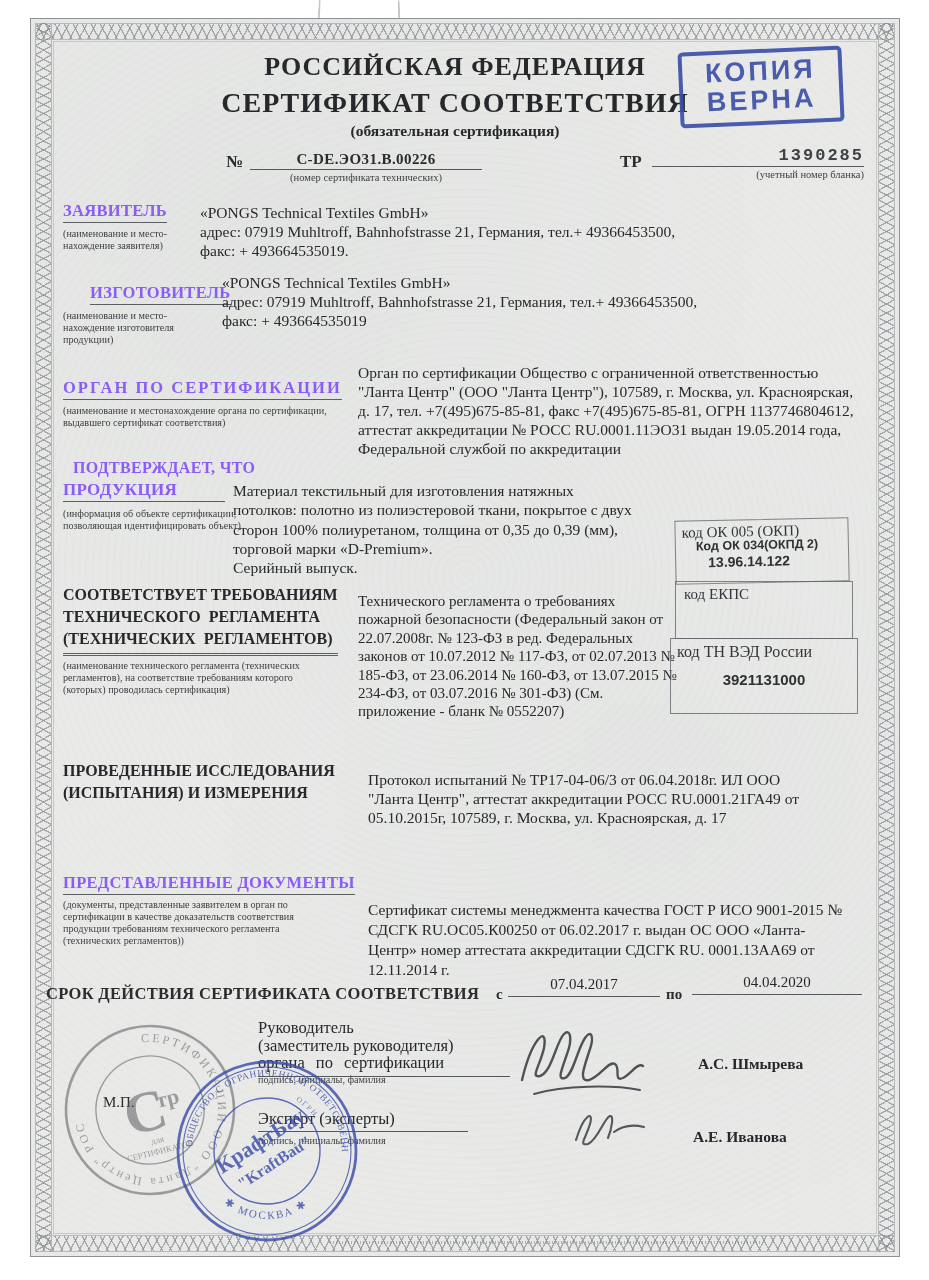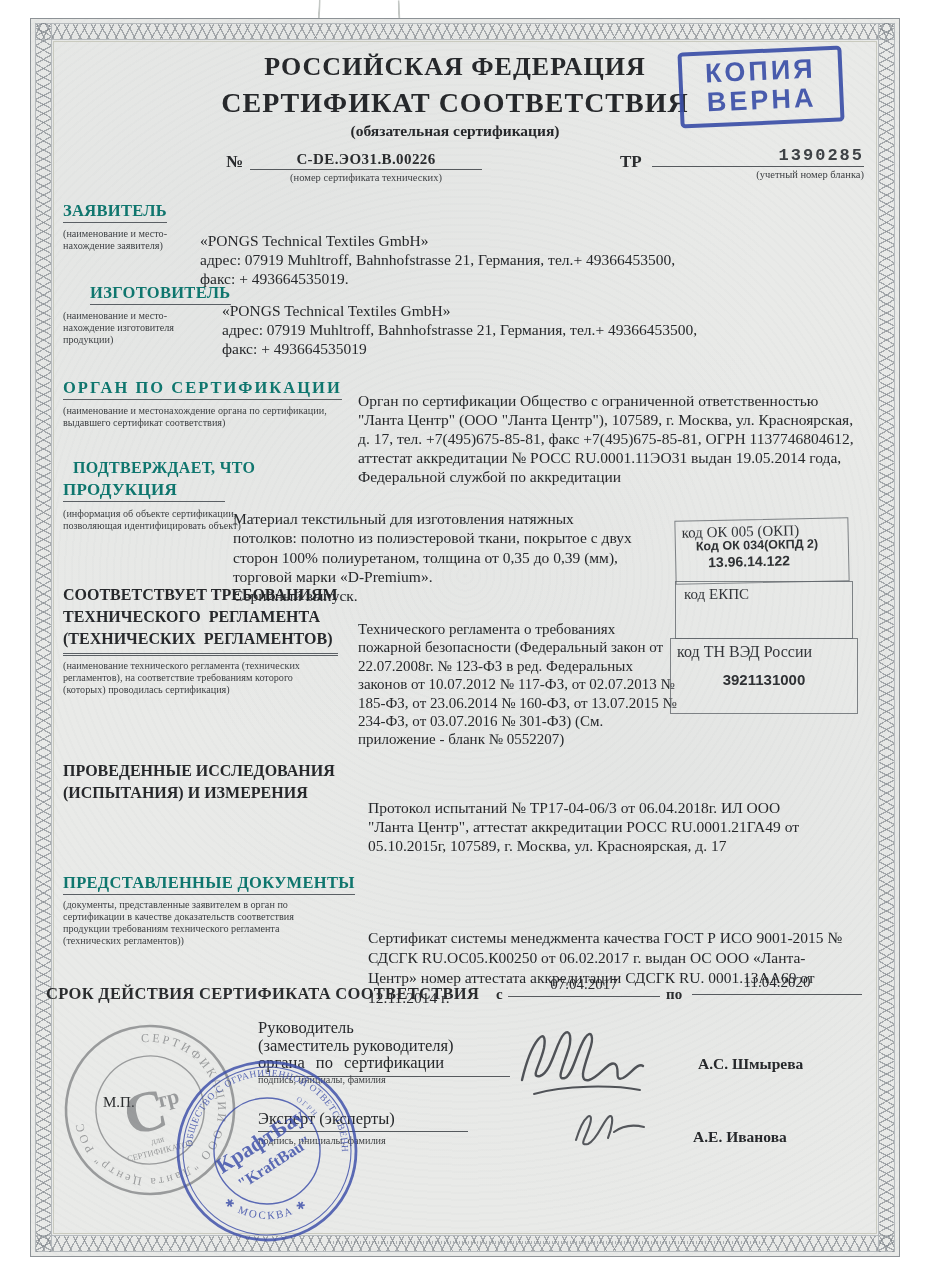--- a/index.html
+++ b/index.html
@@ -17,25 +17,25 @@
      background-image:
        repeating-linear-gradient(62deg, rgba(122,128,134,.7) 0 1.3px, transparent 1.3px 8px),
        repeating-linear-gradient(-62deg, rgba(122,128,134,.7) 0 1.3px, transparent 1.3px 8px);}
   .bandV{top:4px;bottom:4px;width:15px;border-left:1px solid #aeb3b7;border-right:1px solid #aeb3b7;
      background-image:
        repeating-linear-gradient(28deg, rgba(122,128,134,.7) 0 1.3px, transparent 1.3px 8px),
        repeating-linear-gradient(-28deg, rgba(122,128,134,.7) 0 1.3px, transparent 1.3px 8px);}
   .inner-line{position:absolute;inset:22px;border:1px solid #c9cabf;pointer-events:none;}
   .abs{position:absolute;}
   .hdr{font-weight:bold;text-align:center;color:#26282b;}
-  .sec-title{font-weight:bold;font-size:16.5px;color:#0f766e;letter-spacing:.3px;
+  .sec-title{font-weight:bold;font-size:16.5px;color:#8b5cf6;letter-spacing:.3px;
              display:inline-block;border-bottom:1.5px solid #5a5f64;padding-bottom:1px;white-space:nowrap;}
   .sec-title.nl{border-bottom:none;}
   .note{font-size:10.2px;line-height:12px;color:#3c3f42;white-space:nowrap;}
-  .content{font-size:15.5px;line-height:19px;color:#26282b;white-space:nowrap;margin-top:28px;}
+  .content{font-size:15.5px;line-height:19px;color:#26282b;white-space:nowrap;}
   .numfield{position:absolute;text-align:center;}
   .numline{border-bottom:1.2px solid #55595d;padding-bottom:1px;font-weight:bold;font-size:15px;letter-spacing:.4px;}
   .numcap{font-size:10.5px;color:#3c3f42;margin-top:2px;}
   .mono-num{font-family:"Liberation Mono","DejaVu Sans Mono",monospace;font-weight:bold;
             font-size:17px;letter-spacing:2px;color:#3e4246;}
   .copy-stamp{position:absolute;left:679px;top:49px;width:156px;padding:4px 0 6px 0;
       border:4px solid #3c50a8;border-radius:5px;transform:rotate(-2.5deg);
       color:#3c50a8;font-family:"Liberation Sans",sans-serif;font-weight:bold;
       font-size:27px;line-height:29px;letter-spacing:3px;text-align:center;opacity:.92;}
   .code-box{position:absolute;border:1px solid rgba(90,95,100,.75);background:rgba(255,255,255,.06);}
@@ -137,21 +137,21 @@
 <div class="abs content" style="left:368px;top:770px;font-size:15.5px;line-height:19px;">Протокол испытаний № ТР17-04-06/3 от 06.04.2018г. ИЛ ООО<br>"Ланта Центр", аттестат аккредитации РОСС RU.0001.21ГА49 от<br>05.10.2015г, 107589, г. Москва, ул. Красноярская, д. 17</div>
 
 <div class="abs sec-title" style="left:63px;top:873px;">ПРЕДСТАВЛЕННЫЕ ДОКУМЕНТЫ</div>
 <div class="abs note" style="left:63px;top:899px;">(документы, представленные заявителем в орган по<br>сертификации в качестве доказательств соответствия<br>продукции требованиям технического регламента<br>(технических регламентов))</div>
 <div class="abs content" style="left:368px;top:900px;line-height:20px;">Сертификат системы менеджмента качества ГОСТ Р ИСО 9001-2015 №<br>СДСГК RU.ОС05.К00250 от 06.02.2017 г. выдан ОС ООО «Ланта-<br>Центр» номер аттестата аккредитации СДСГК RU. 0001.13АА69 от<br>12.11.2014 г.</div>
 
 <div class="abs" style="left:46px;top:984px;font-weight:bold;font-size:16.5px;letter-spacing:.3px;white-space:nowrap;">СРОК ДЕЙСТВИЯ СЕРТИФИКАТА СООТВЕТСТВИЯ</div>
 <div class="abs" style="left:496px;top:986px;font-weight:bold;font-size:15px;">с</div>
 <div class="dateline" style="left:508px;top:976px;width:152px;">07.04.2017</div>
 <div class="abs" style="left:666px;top:986px;font-weight:bold;font-size:15px;">по</div>
-<div class="dateline" style="left:692px;top:974px;width:170px;">11.04.2020</div>
+<div class="dateline" style="left:692px;top:974px;width:170px;">04.04.2020</div>
 
 <div class="abs sigline" style="left:258px;top:1019px;width:252px;padding-bottom:4px;">
   <div class="role">Руководитель</div>
   <div class="role">(заместитель руководителя)</div>
   <div class="role ws-wide">органа по сертификации</div>
 </div>
 <div class="abs note" style="left:258px;top:1074px;">подпись, инициалы, фамилия</div>
 <div class="abs name" style="left:698px;top:1055px;">А.С. Шмырева</div>
 
 <svg class="abs" style="left:512px;top:1020px;" width="145" height="88" viewBox="0 0 145 88">

